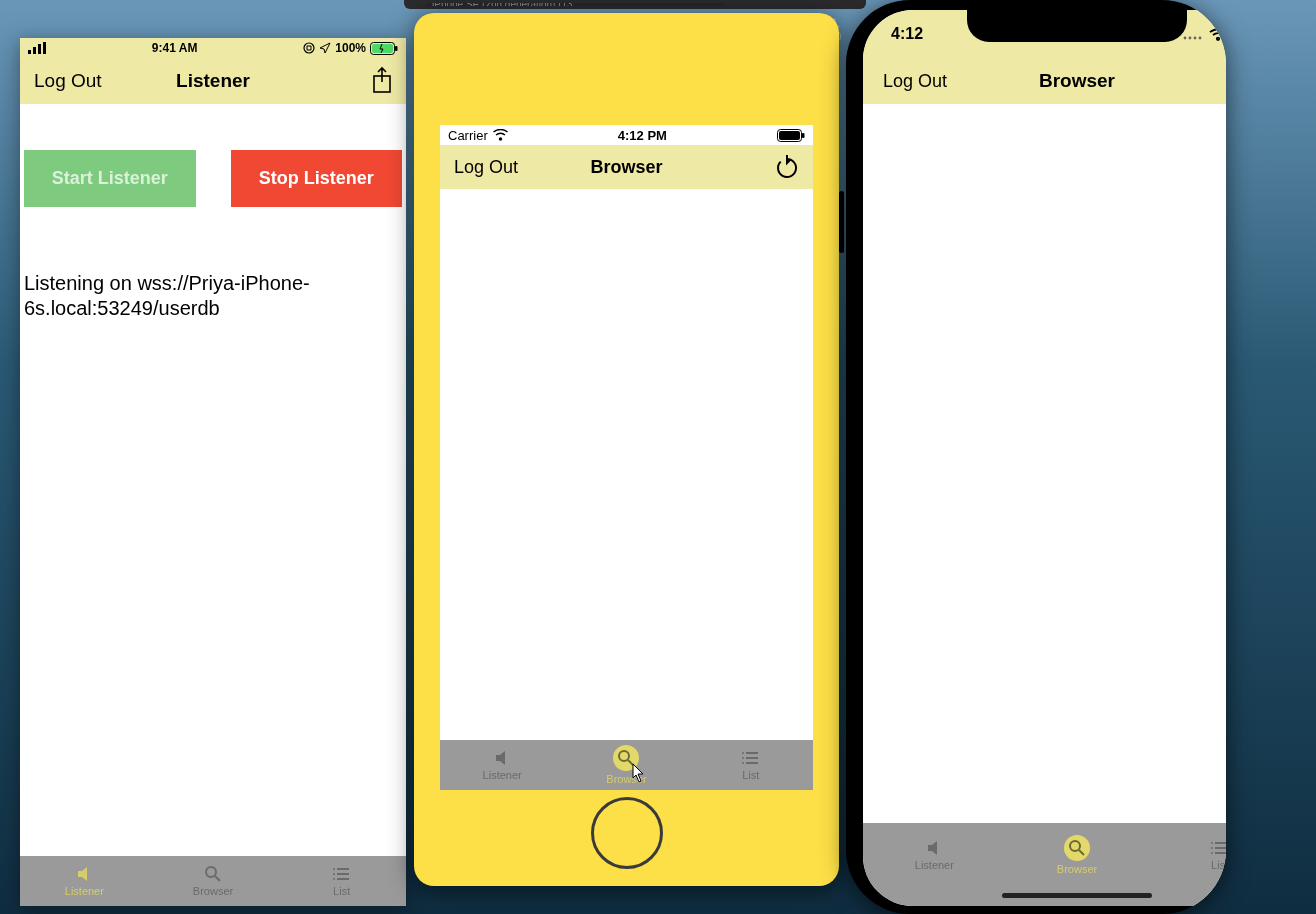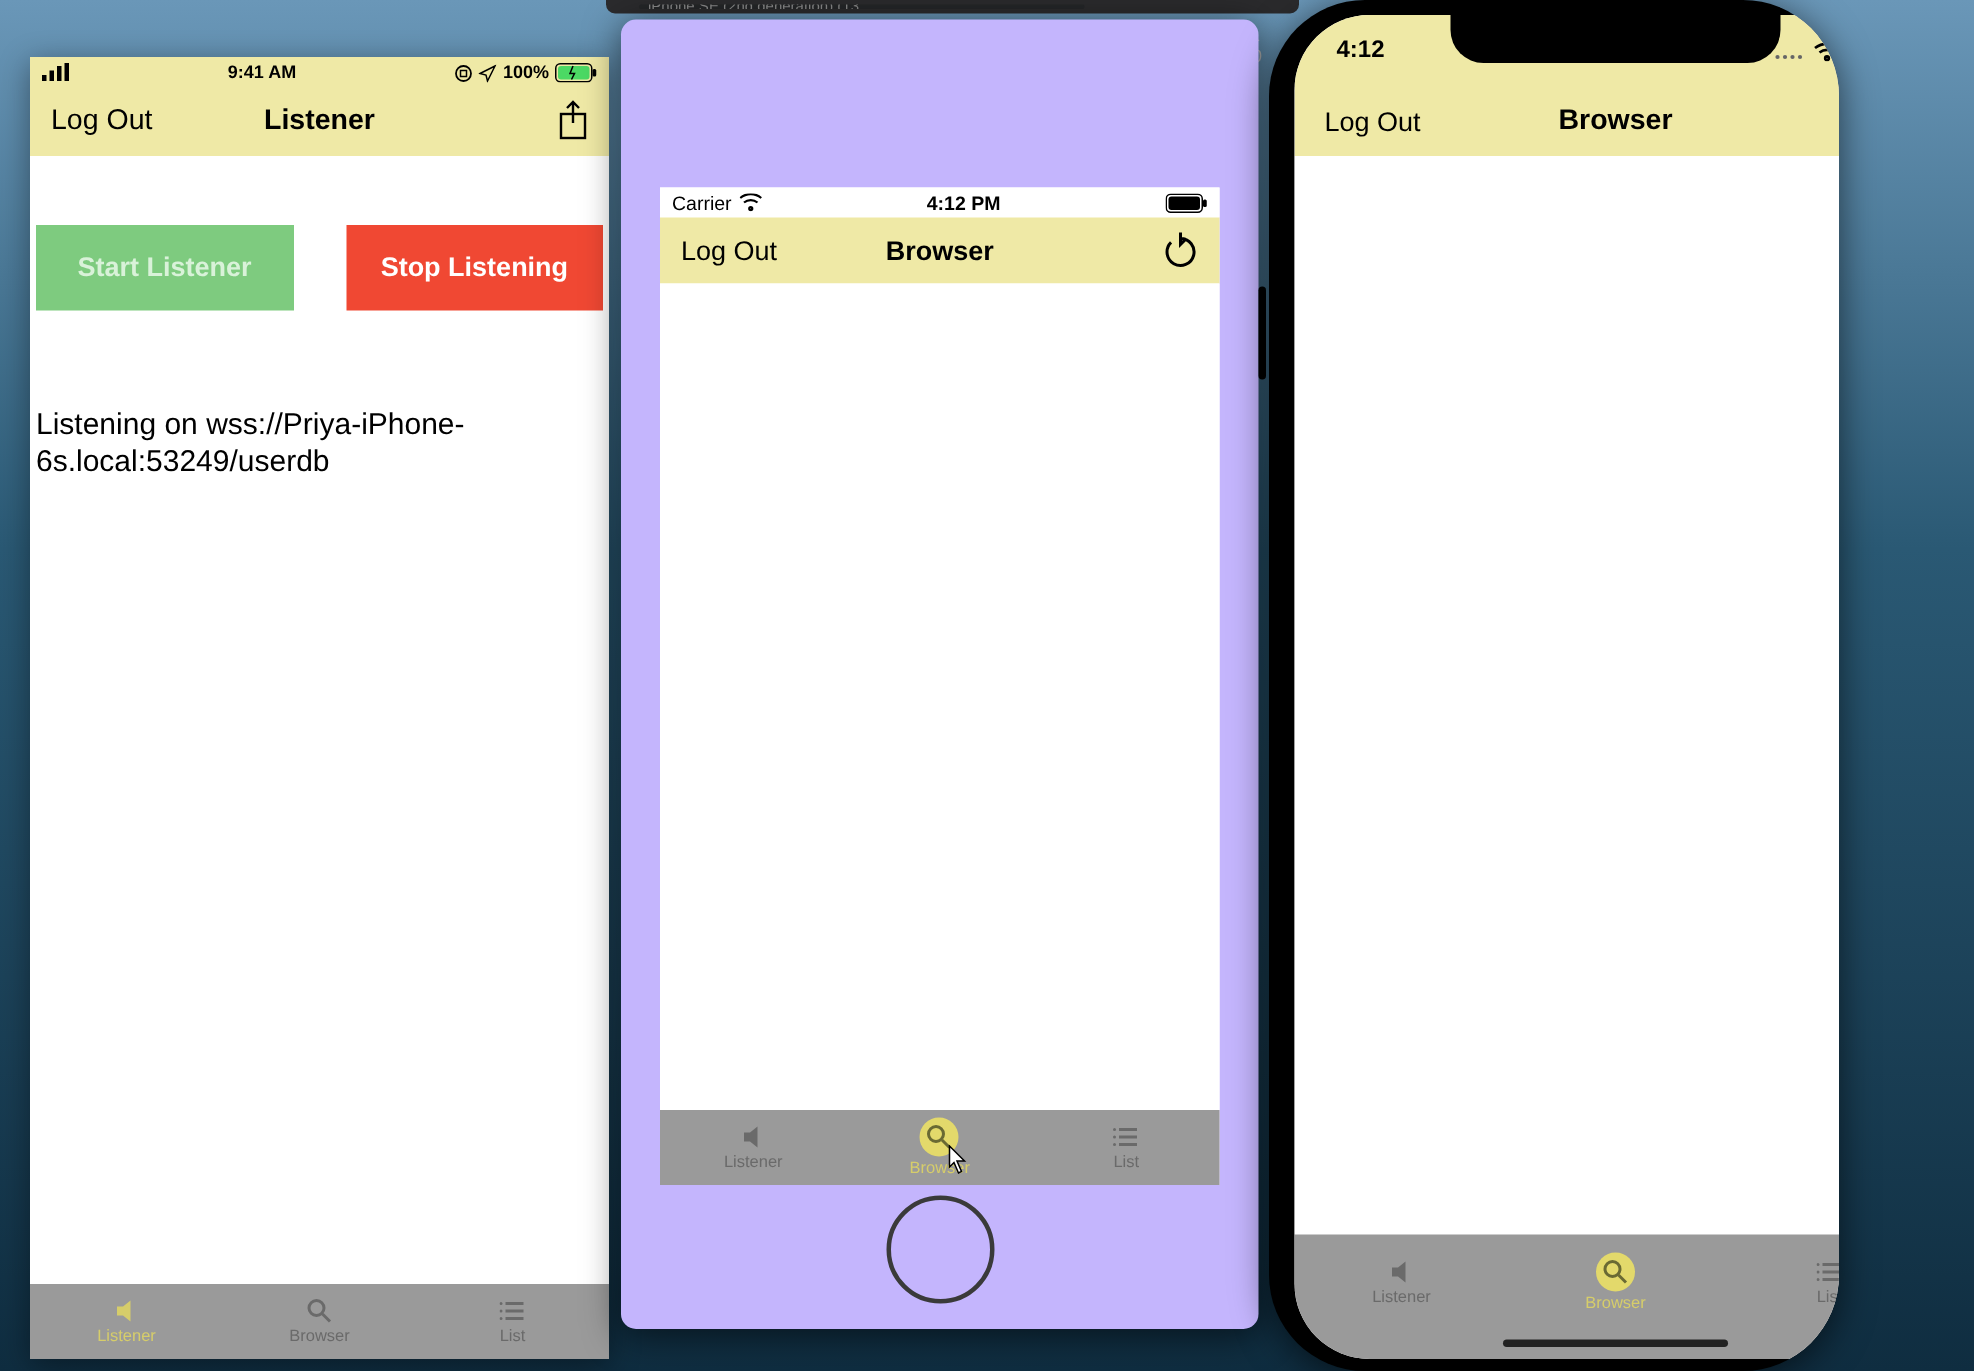--- a/index.html
+++ b/index.html
@@ -4,38 +4,38 @@
 <style>
   html,body{margin:0;padding:0;width:1316px;height:914px;overflow:hidden;font-family:-apple-system,Helvetica,Arial,sans-serif;background:#222;}
   .bg{position:absolute;inset:0;background:linear-gradient(#6a97b8 0%,#2a5974 40%,#0f2d40 100%);}
   .xcode-bar{position:absolute;left:404px;top:0;width:446px;height:9px;background:#2b2b2d;border-radius:0 0 6px 6px;display:flex;align-items:center;gap:6px;padding:0 8px;}
   .xcode-min{position:absolute;left:426px;top:3px;width:285px;height:3px;background:#242628;color:#888;font-size:10px;border-radius:3px;display:flex;align-items:center;padding:0 6px;overflow:hidden;white-space:nowrap;}
   .aux-text{position:absolute;font-size:12px;color:#bbb;white-space:nowrap;}
 
   
   .dev1{position:absolute;left:20px;top:38px;width:386px;height:868px;background:#fff;border-radius:2px;box-shadow:0 4px 20px rgba(0,0,0,.4);}
   .dev1 .status{height:20px;background:#efe9a6;display:flex;align-items:center;justify-content:space-between;padding:0 8px;font-size:12px;font-weight:600;}
-  .dev1 .status .right{display:flex;align-items:flex-end;gap:4px;}
+  .dev1 .status .right{display:flex;align-items:center;gap:4px;}
   .dev1 .nav{height:46px;background:#efe9a6;display:flex;align-items:center;position:relative;}
   .dev1 .nav .left{position:absolute;left:14px;font-size:19px;}
   .dev1 .nav .title{margin:0 auto;font-size:19px;font-weight:700;}
   .dev1 .nav .share{position:absolute;right:12px;}
   .dev1 .content{position:absolute;top:66px;bottom:50px;left:0;right:0;background:#fff;padding:4px;}
   .dev1 .btns{display:flex;gap:35px;margin-top:42px;}
   .dev1 .btn{width:177px;height:57px;display:flex;align-items:center;justify-content:center;font-size:18px;font-weight:700;color:#fff;}
   .dev1 .btn.start{background:#7ecb7f;color:#d9f2d9;}
   .dev1 .btn.stop{background:#f04833;}
   .dev1 .msg{margin-top:64px;font-size:20px;line-height:1.25;}
   .dev1 .tabbar{position:absolute;bottom:0;left:0;right:0;height:50px;background:#9a9a9a;display:flex;}
   .tabitm{flex:1;display:flex;flex-direction:column;align-items:center;justify-content:center;gap:2px;font-size:11px;color:#6a6a6a;}
   .tabitm.active{color:#d6cd6a;}
   .tabitm svg{width:18px;height:18px;}
 
   
-  .dev2{position:absolute;left:414px;top:13px;width:425px;height:873px;background:#c4b5fd;border-radius:10px;box-shadow:0 4px 24px rgba(0,0,0,.6);}
+  .dev2{position:absolute;left:414px;top:13px;width:425px;height:873px;background:#fde047;border-radius:20px;box-shadow:0 4px 24px rgba(0,0,0,.6);}
   .dev2 .sidebtn{position:absolute;right:-5px;top:178px;width:5px;height:62px;background:#000;border-radius:3px;}
   .dev2 .screen{position:absolute;left:26px;top:112px;width:373px;height:665px;background:#fff;}
   .dev2 .status{height:20px;background:#fff;display:flex;align-items:center;justify-content:space-between;padding:0 8px;font-size:13px;}
   .dev2 .nav{height:44px;background:#efe9a6;display:flex;align-items:center;position:relative;}
   .dev2 .nav .left{position:absolute;left:14px;font-size:18px;}
   .dev2 .nav .title{margin:0 auto;font-size:18px;font-weight:700;}
   .dev2 .nav .refresh{position:absolute;right:14px;}
   .dev2 .content{position:absolute;top:64px;bottom:50px;left:0;right:0;background:#fff;}
   .dev2 .tabbar{position:absolute;bottom:0;left:0;right:0;height:50px;background:#9a9a9a;display:flex;}
   .dev2 .home{position:absolute;bottom:17px;left:50%;transform:translateX(-50%);width:66px;height:66px;border-radius:50%;border:3px solid #3a3a3a;}
@@ -111,21 +111,21 @@
     <span class="share icon">
       <svg width="24" height="30" viewBox="0 0 24 30">
           <rect x="4" y="10" width="16" height="16" fill="none" stroke="#000" stroke-width="1.6"></rect>
           <path d="M12 2 V16 M8 6 L12 2 L16 6" fill="none" stroke="#000" stroke-width="1.6"></path>
         </svg>
     </span>
   </div>
   <div class="content">
     <div class="btns">
       <div class="btn start">Start Listener</div>
-      <div class="btn stop">Stop Listening</div>
+      <div class="btn stop">Stop Listener</div>
     </div>
     <div class="msg">Listening on wss://Priya-iPhone-6s.local:53249/userdb</div>
   </div>
   <div class="tabbar">
     <div class="tabitm active">
       <span class="icon">
           <svg viewBox="0 0 18 18">
             <path d="M3 6v6h4l5 4V2L7 6H3z" fill="currentColor"></path>
           </svg>
         </span>

